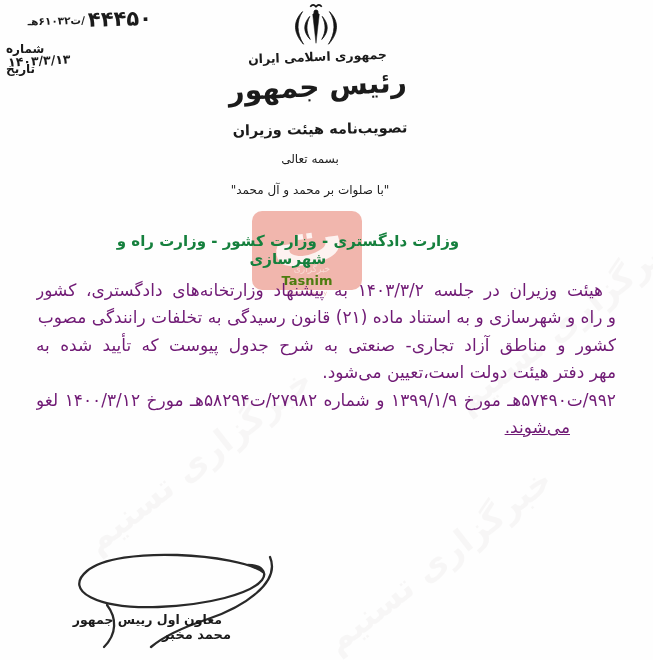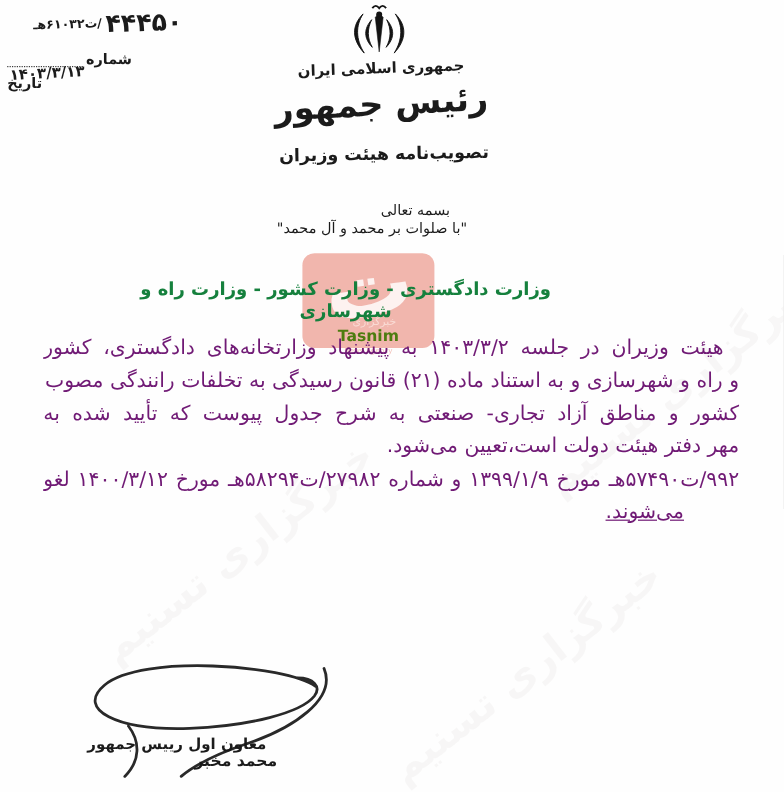--- a/index.html
+++ b/index.html
@@ -20,21 +20,21 @@
   .date-value{top:53px;left:8px;font-size:12.5px;font-weight:bold;letter-spacing:1.5px;
     transform:rotate(-3deg);z-index:4;}
   
   .emblem{top:2px;left:291px;width:50px;height:48px;z-index:3;}
   .country{top:49px;left:235px;width:165px;text-align:center;font-size:12.5px;
     font-weight:bold;transform:rotate(-2deg);z-index:3;}
   .office{top:70px;left:225px;width:185px;text-align:center;font-size:28px;
     font-weight:bold;transform:rotate(-3deg);letter-spacing:-1px;z-index:3;}
   .doc-type{top:121px;left:220px;width:200px;text-align:center;font-size:14.5px;
     font-weight:bold;transform:rotate(-1deg);z-index:3;}
-  .besmele{top:168px;left:245px;width:130px;font-size:12px;z-index:3;}
+  .besmele{top:152px;left:245px;width:130px;text-align:center;font-size:12px;z-index:3;}
   .salutation{top:183px;left:195px;width:230px;text-align:center;font-size:12px;z-index:3;}
   
   .wm{top:211px;left:252px;width:110px;height:88px;z-index:1;}
   .wm-square{position:absolute;top:0;left:0;width:110px;height:79px;background:#f0b0a7;
     border-radius:10px;opacity:.93;}
   .wm-letter{position:absolute;top:-16px;left:0;width:110px;text-align:center;
     font-size:74px;font-weight:bold;color:rgba(255,255,255,.82);transform:rotate(-8deg);}
   .wm-fa{position:absolute;top:53px;left:0;width:120px;text-align:center;font-size:9px;color:#f9dbd5;}
   .wm-en{position:absolute;top:62px;left:0;width:110px;text-align:center;font-size:13px;
     font-weight:bold;color:#4d7c0f;font-family:"DejaVu Sans",sans-serif;}
@@ -63,21 +63,21 @@
 
   <div class="abs ghost" style="top:300px;left:430px;">خبرگزاری تسنیم</div>
   <div class="abs ghost" style="top:440px;left:60px;">خبرگزاری تسنیم</div>
   <div class="abs ghost" style="top:540px;left:300px;">خبرگزاری تسنیم</div>
 
   <div class="abs ref-row">
     <span class="ref-big">۴۴۴۵۰</span>
     <span class="ref-small">/ت۶۱۰۳۲هـ</span>
   </div>
 
-  <div class="abs meta-row" style="top:42px;">
+  <div class="abs meta-row" style="top:42px;flex-direction:column;">
     <span class="meta-label">شماره</span>
     <span class="dotline"></span>
   </div>
   <div class="abs meta-row" style="top:62px;flex-direction:column;">
     <span class="meta-label">تاریخ</span>
     <span class="dotline"></span>
   </div>
   <div class="abs date-value">۱۴۰۳/۳/۱۳</div>
 
   <svg class="abs emblem" viewBox="0 0 52 50">

